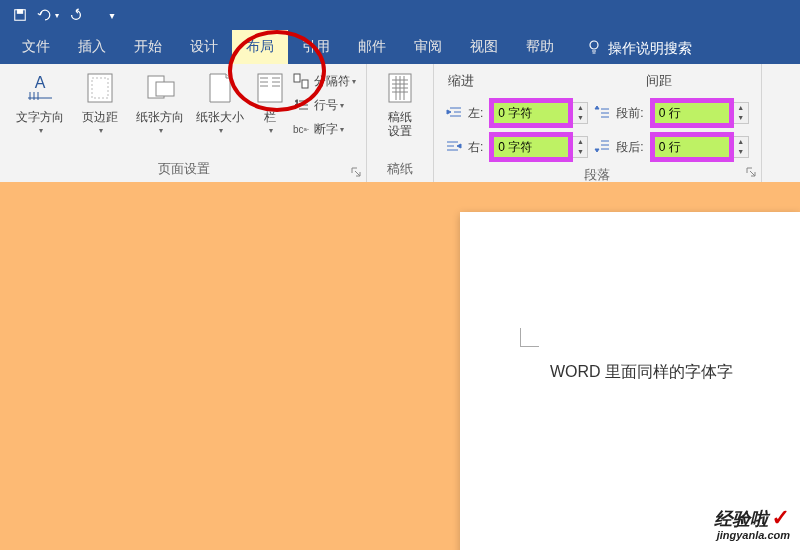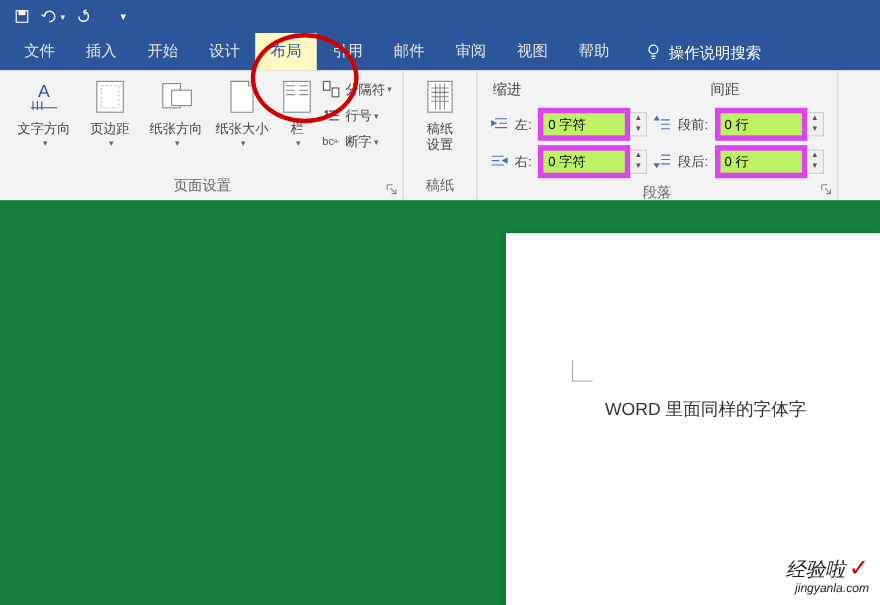--- a/index.html
+++ b/index.html
@@ -19,25 +19,25 @@
   .small-btn{display:flex;align-items:center;color:#444;font-size:12px;white-space:nowrap}
   .small-btn .ic{width:18px;height:18px;margin-right:4px;display:inline-flex;align-items:center;justify-content:center}
   .dd{margin-left:2px;font-size:8px;color:#666}
   .launcher{position:absolute;right:4px;bottom:4px;width:12px;height:12px;color:#666}
   .para-grid{display:grid;grid-template-columns:auto auto auto auto auto;gap:4px 6px;align-items:center;padding:4px;color:#444;font-size:12px}
   .para-hdr{text-align:center;color:#444;font-size:13px;padding:2px 0}
   .spin{display:flex;align-items:center}
   .spin input{width:66px;height:20px;border:5px solid #d946ef;font-size:12px;padding:0 4px;background:#bef264}
   .spin .spbtns{display:flex;flex-direction:column;border:1px solid #c8c8c8;border-left:none}
   .spin .spbtns div{width:14px;height:10px;font-size:7px;line-height:10px;text-align:center;background:#f0f0f0;color:#555}
-  .doc-area{position:absolute;top:182px;left:0;right:0;bottom:0;background:#15803d}
+  .doc-area{position:absolute;top:182px;left:0;right:0;bottom:0;background:#fdba74}
   .page{position:absolute;right:0;top:30px;width:340px;height:400px;background:#fff;box-shadow:0 2px 8px rgba(0,0,0,.2);padding:150px 0 0 90px;box-sizing:border-box;color:#333;font-size:16px}
   .corner{position:absolute;top:116px;left:60px;width:18px;height:18px;border-left:1px solid #aaa;border-bottom:1px solid #aaa}
   .circle{position:absolute;top:30px;left:228px;width:90px;height:74px;border:4px solid #d10000;border-radius:50%;pointer-events:none}
-  .watermark{position:absolute;right:10px;bottom:8px;font-style:italic;font-weight:normal;color:#222;text-align:right;line-height:14px}
+  .watermark{position:absolute;right:10px;bottom:8px;font-style:italic;font-weight:bold;color:#222;text-align:right;line-height:14px}
   .watermark .check{color:#d10000;font-size:22px;font-style:normal}
   .watermark .url{font-size:11px}
 </style>
 </head>
 <body>
 
 <div class="titlebar">
   <span class="qat-btn">
       <svg width="14" height="14" viewBox="0 0 16 16" fill="none" stroke="#fff" stroke-width="1.2">
         <rect x="2" y="2" width="12" height="12"></rect>

